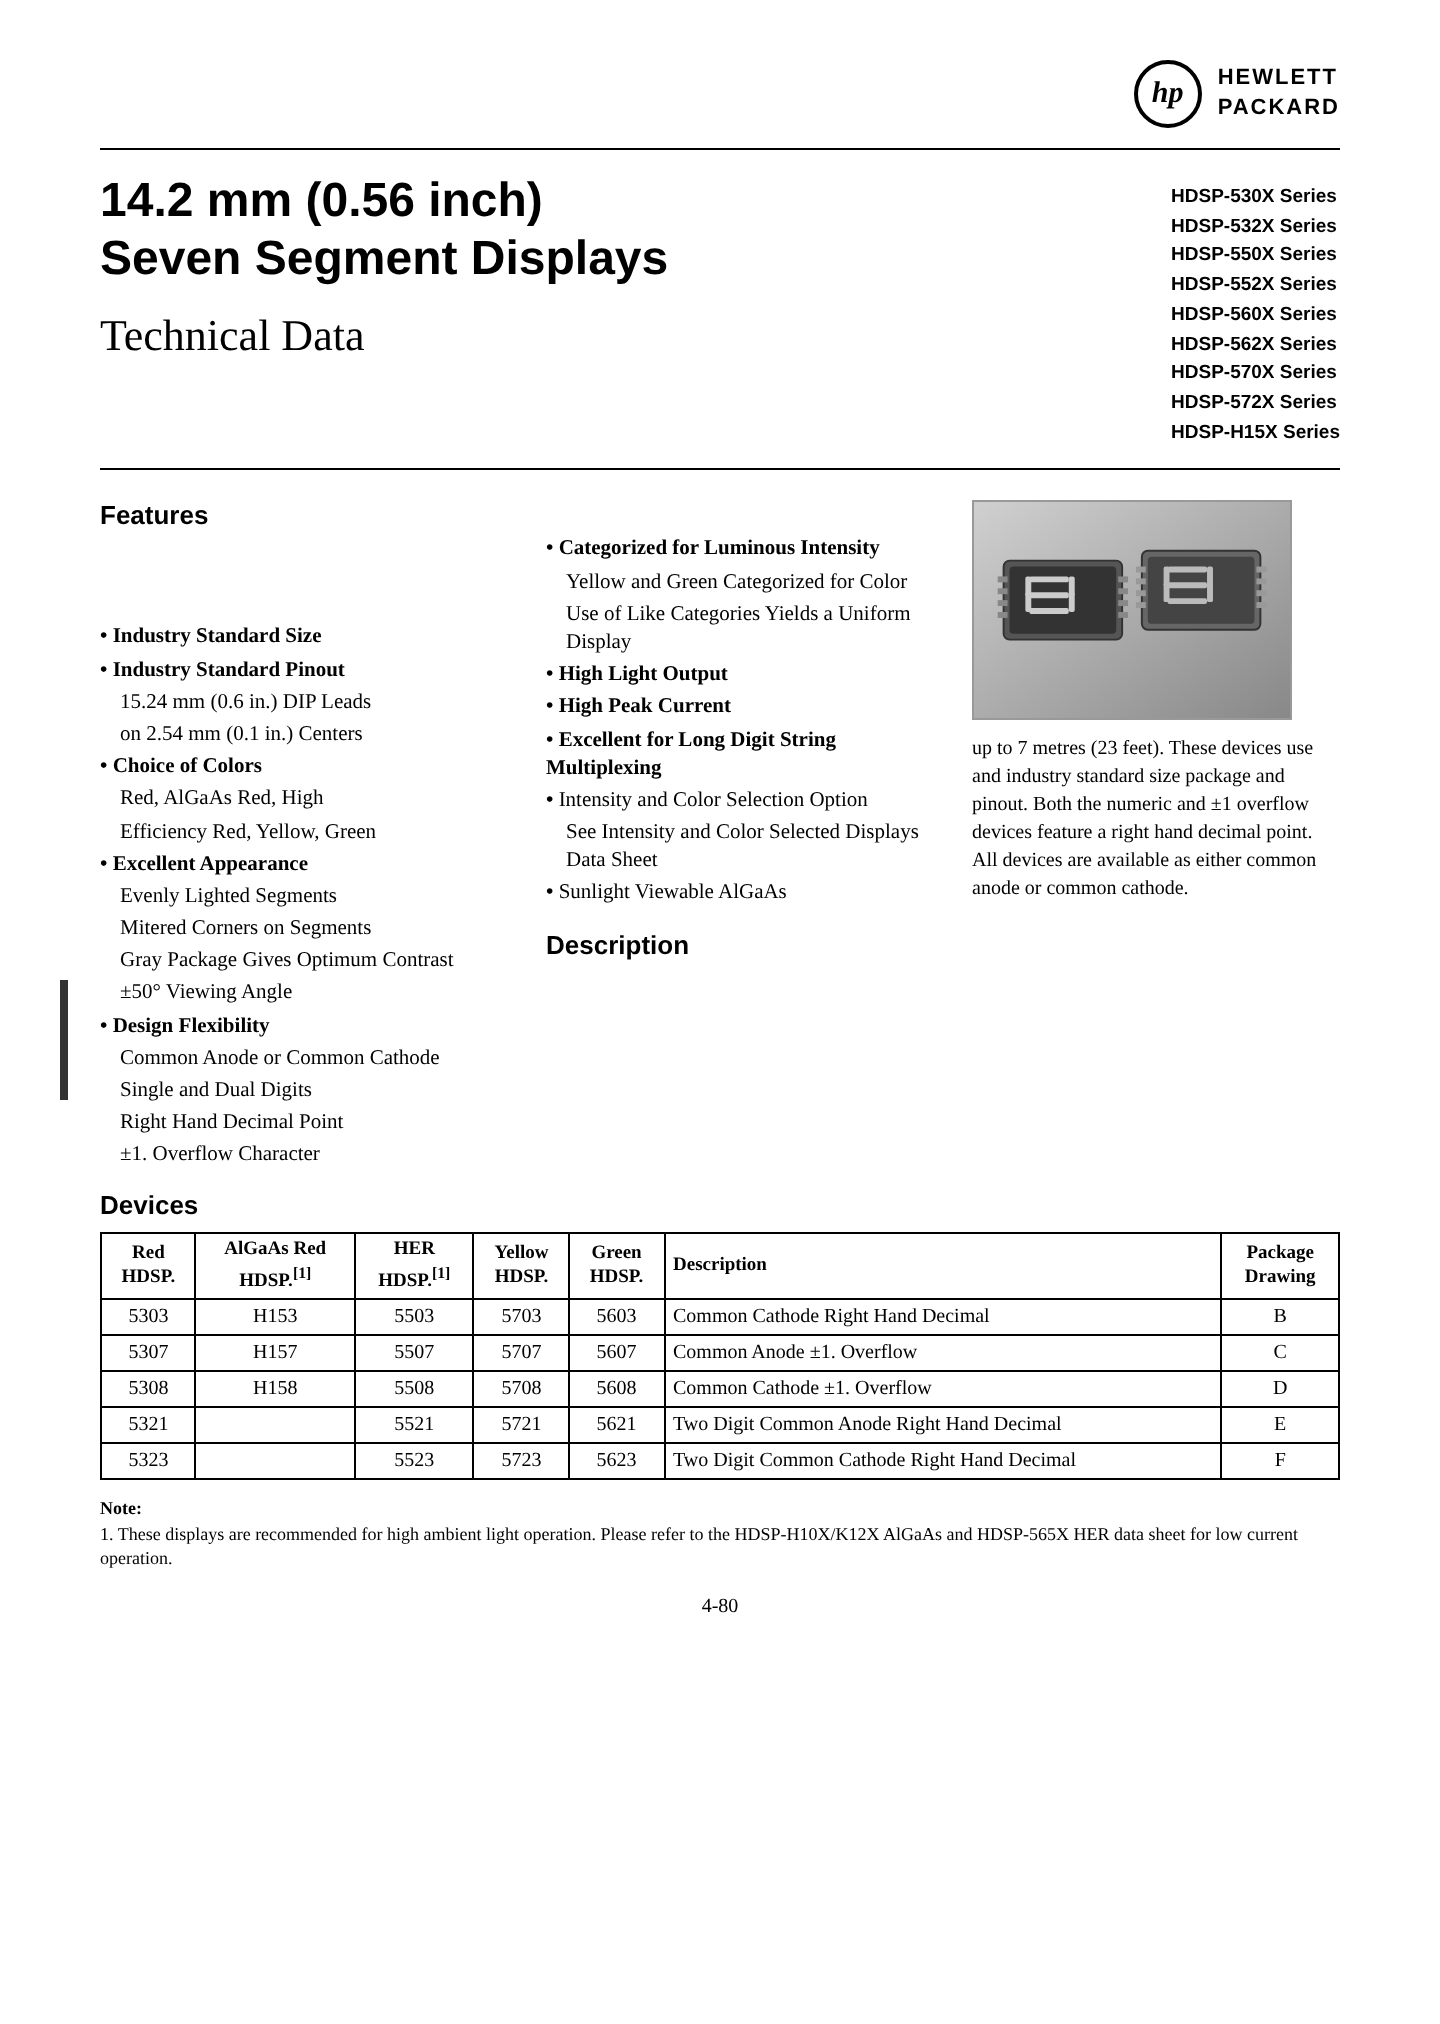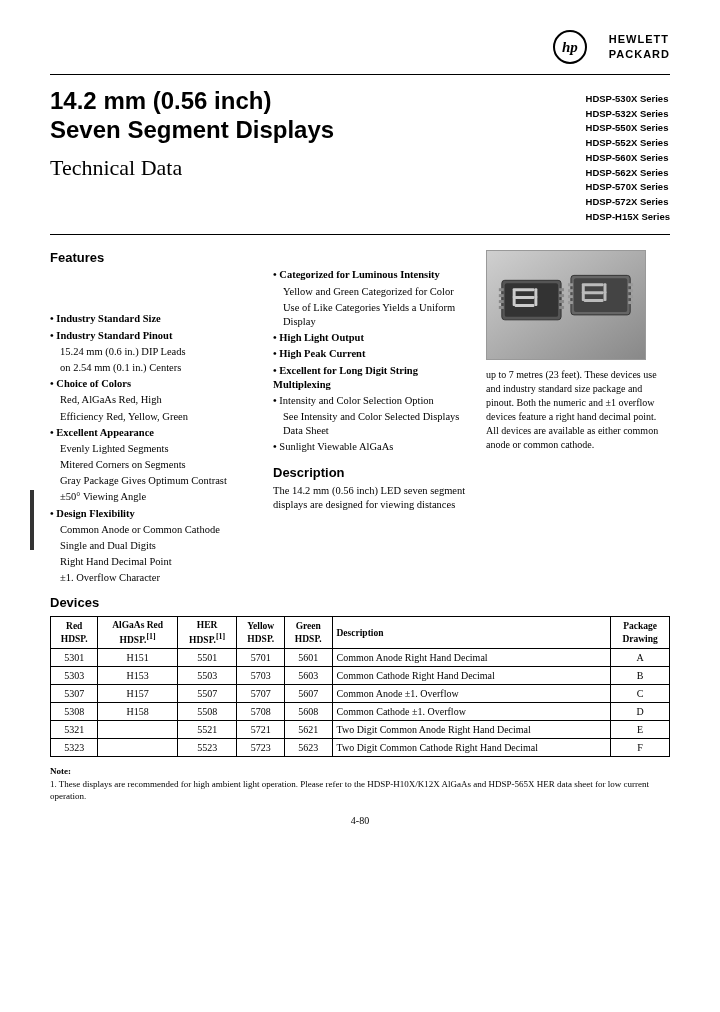--- a/index.html
+++ b/index.html
@@ -21,21 +21,21 @@
     
     .header {
       display: flex;
       justify-content: flex-end;
       align-items: flex-start;
       margin-bottom: 10px;
     }
     .hp-logo {
       display: flex;
       align-items: center;
-      gap: 22px;
+      gap: 8px;
     }
     .hp-circle {
       width: 34px;
       height: 34px;
       border: 2.5px solid #000;
       border-radius: 50%;
       display: flex;
       align-items: center;
       justify-content: center;
       font-style: italic;
@@ -272,21 +272,20 @@
           <li><span style="font-weight:bold">High Light Output</span></li>
           <li><span style="font-weight:bold">High Peak Current</span></li>
           <li><span style="font-weight:bold">Excellent for Long Digit String Multiplexing</span></li>
           <li><span style="font-weight:normal">Intensity and Color Selection Option</span></li>
           <div class="feature-sub">See Intensity and Color Selected Displays Data Sheet</div>
           <li><span style="font-weight:normal">Sunlight Viewable AlGaAs</span></li>
         </ul>
 
       <div style="margin-top:10px;">
         <div class="description-title">Description</div>
-        <div class="description-text" id="desc-text">The 14.2 mm (0.56 inch) LED seven segment displays are designed for viewing distances </div>
       </div>
     </div>
 
     <div style="flex:1;">
 
       <div class="product-image">
         <svg width="160" height="110" viewBox="0 0 160 110">
           <rect width="160" height="110" fill="#b8b8b8"></rect>
 
           <rect width="160" height="110" fill="url(#grad1)"></rect>
@@ -349,29 +348,20 @@
           <th>Red<br>HDSP.</th>
           <th>AlGaAs Red<br>HDSP.<sup>[1]</sup></th>
           <th>HER<br>HDSP.<sup>[1]</sup></th>
           <th>Yellow<br>HDSP.</th>
           <th>Green<br>HDSP.</th>
           <th class="desc-col">Description</th>
           <th>Package<br>Drawing</th>
         </tr>
       </thead>
       <tbody id="devices-tbody">
-      <tr class="data-row">
-            <td>5301</td>
-            <td>H151</td>
-            <td>5501</td>
-            <td>5701</td>
-            <td>5601</td>
-            <td class="desc-col">Common Anode Right Hand Decimal</td>
-            <td>A</td>
-          </tr>
           <tr class="data-row">
             <td>5303</td>
             <td>H153</td>
             <td>5503</td>
             <td>5703</td>
             <td>5603</td>
             <td class="desc-col">Common Cathode Right Hand Decimal</td>
             <td>B</td>
           </tr>
           <tr class="data-row">

